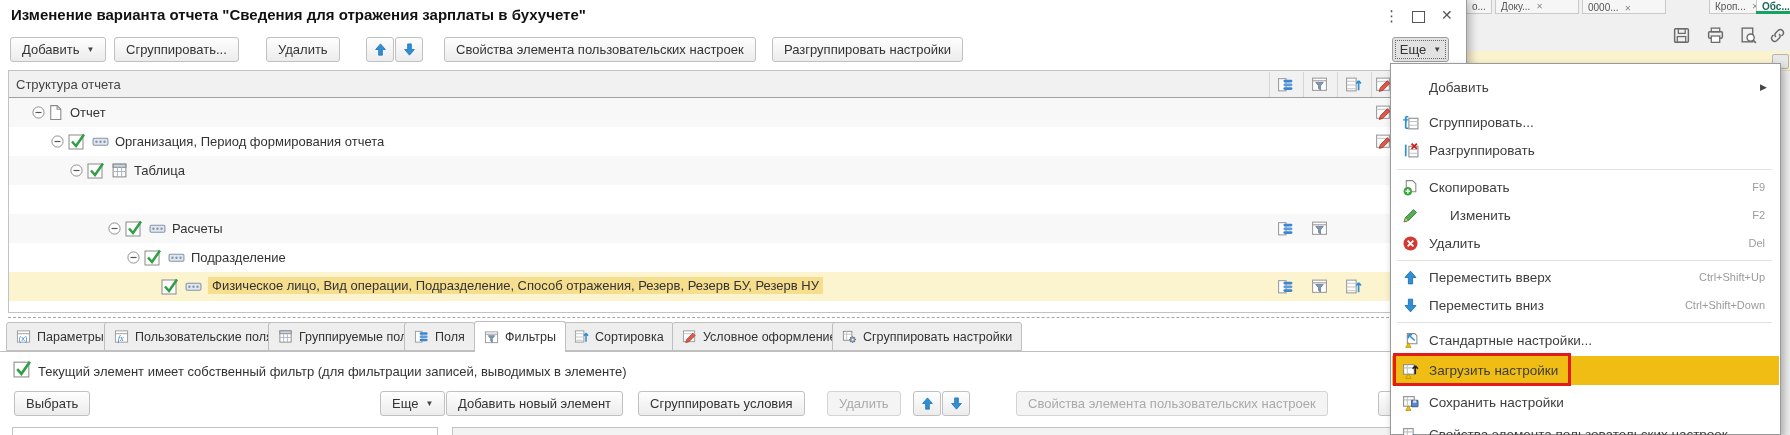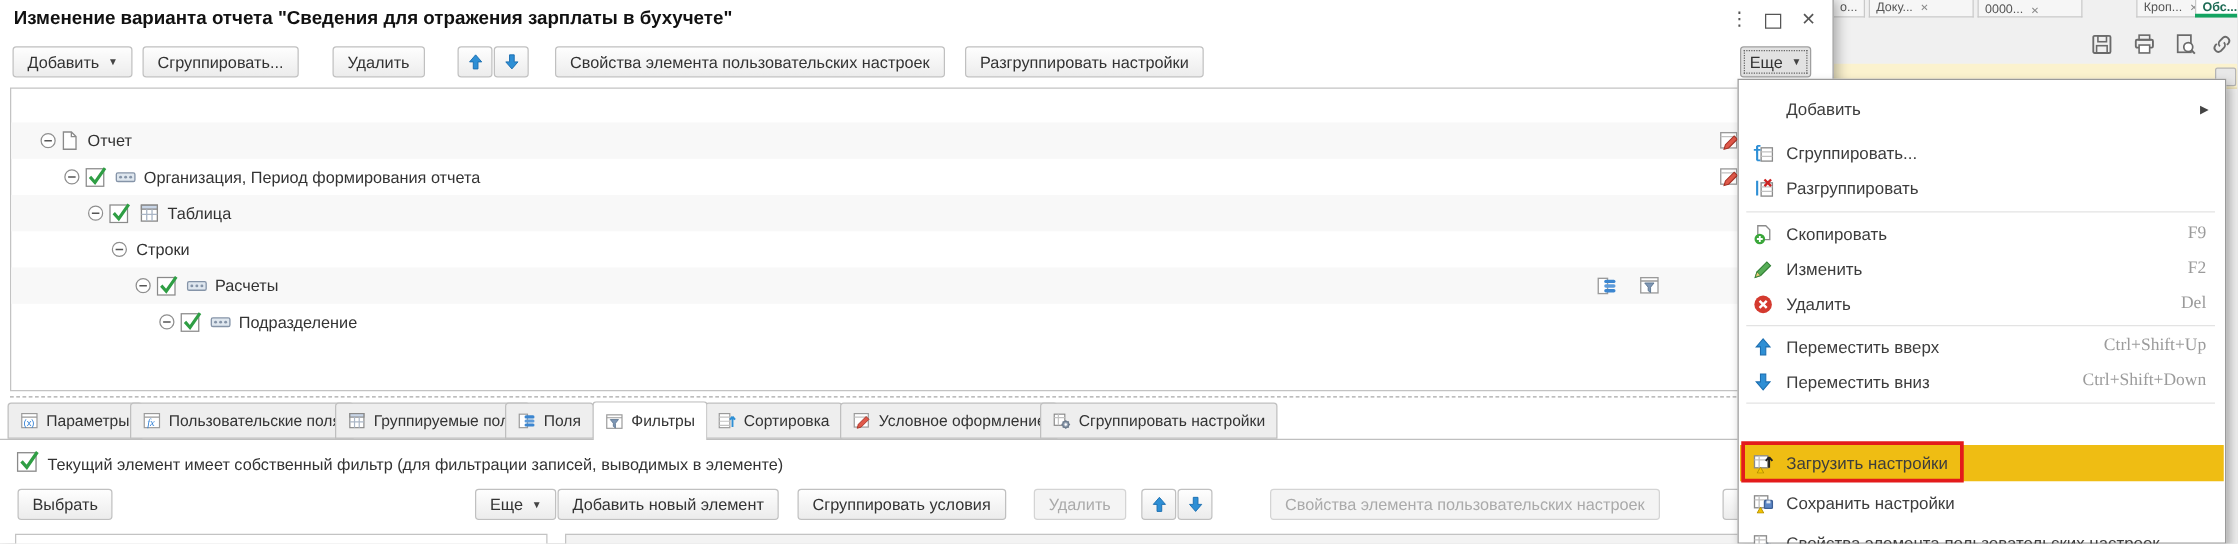--- a/index.html
+++ b/index.html
@@ -49,21 +49,21 @@
   .tab.active{background:#fff;top:321px;height:31px;border-bottom:none;z-index:4;align-items:center;}
   
   .chklbl{position:absolute;left:38px;top:364px;font-size:13px;color:#333;white-space:nowrap;}
   .panelbox{position:absolute;border:1px solid #c3c3c3;background:#fff;box-sizing:border-box;}
   
   .menu{position:absolute;left:1390px;top:63px;width:391px;height:372px;background:#fff;border:1px solid #9a9a9a;
         box-shadow:3px 4px 8px rgba(0,0,0,.3);z-index:50;box-sizing:border-box;}
   .mi{position:absolute;left:1px;width:387px;height:28px;display:flex;align-items:center;}
   .mi .mic{width:17px;height:17px;margin-left:10px;flex:none;}
   .mi .mil{margin-left:10px;font-size:13.5px;color:#3d3d3d;white-space:nowrap;}
-  .mi .mis{position:absolute;right:14px;font-size:14px;color:#9b9b9b;font-family:Liberation Serif, serif;}
+  .mi .mis{position:absolute;right:14px;font-size:11px;color:#9b9b9b;}
   .mi .sub{position:absolute;right:12px;font-size:9px;color:#444;}
   .mi.hl{background:#efbd13;}
   .msep{position:absolute;left:6px;width:375px;height:1px;background:#e3e3e3;}
   .redbox{position:absolute;left:2px;top:289px;width:178px;height:33px;border:3px solid #e31b1b;box-sizing:border-box;z-index:60;}
 </style>
 </head>
 <body>
 
 <svg width="0" height="0" style="position:absolute">
  <symbol id="s-doc" viewBox="0 0 16 16">
@@ -270,20 +270,39 @@
     </div>
     <div class="btn" style="left:772px;top:37px;">
       <span>Разгруппировать настройки</span>
     </div>
     <div class="btn more-top" style="left:1392px;top:37px;justify-content:center;">
       <span>Еще</span>
         <span class="caret">▼</span>
     </div>
 
     <div class="tree">
+      <div class="tree-head">
+        <span>Структура отчета</span>
+        <div class="colsep" style="left:1260px;"></div>
+        <div class="colsep" style="left:1294px;"></div>
+        <div class="colsep" style="left:1328px;"></div>
+        <div class="colsep" style="left:1362px;"></div>
+        <svg class="rico" style="left:1268px;top:5px;">
+            <use href="#s-fields"></use>
+          </svg>
+        <svg class="rico" style="left:1302px;top:5px;">
+            <use href="#s-filter"></use>
+          </svg>
+        <svg class="rico" style="left:1336px;top:5px;">
+            <use href="#s-sort"></use>
+          </svg>
+        <svg class="rico" style="left:1366px;top:5px;">
+            <use href="#s-cond"></use>
+          </svg>
+      </div>
 
       <div class="trow stripe" style="top:27px;">
         <svg class="exp" style="left:23px;">
             <use href="#s-exp"></use>
           </svg>
         <svg class="nico" style="left:38px;">
             <use href="#s-doc"></use>
           </svg>
         <span class="lbl" style="left:61px;">Отчет</span>
         <svg class="rico" style="left:1366px;">
@@ -313,26 +332,20 @@
           </svg>
         <svg class="cbx" style="left:78px;">
             <use href="#s-cbx"></use>
           </svg>
         <svg class="nico" style="left:102px;">
             <use href="#s-table"></use>
           </svg>
         <span class="lbl" style="left:125px;">Таблица</span>
       </div>
 
-      <div class="trow" style="top:114px;">
-        <svg class="exp" style="left:80px;">
-            <use href="#s-exp"></use>
-          </svg>
-        <span class="lbl" style="left:100px;">Строки</span>
-      </div>
 
       <div class="trow stripe" style="top:143px;">
         <svg class="exp" style="left:99px;">
             <use href="#s-exp"></use>
           </svg>
         <svg class="cbx" style="left:116px;">
             <use href="#s-cbx"></use>
           </svg>
         <svg class="nico" style="left:140px;">
             <use href="#s-grp"></use>
@@ -352,20 +365,38 @@
           </svg>
         <svg class="cbx" style="left:135px;">
             <use href="#s-cbx"></use>
           </svg>
         <svg class="nico" style="left:159px;">
             <use href="#s-grp"></use>
           </svg>
         <span class="lbl" style="left:182px;">Подразделение</span>
       </div>
 
+      <div class="trow sel" style="top:201px;">
+        <svg class="cbx" style="left:152px;">
+            <use href="#s-cbx"></use>
+          </svg>
+        <svg class="nico" style="left:176px;">
+            <use href="#s-grp"></use>
+          </svg>
+        <span class="lbl" style="left:199px;">Физическое лицо, Вид операции, Подразделение, Способ отражения, Резерв, Резерв БУ, Резерв НУ</span>
+        <svg class="rico" style="left:1268px;">
+            <use href="#s-fields"></use>
+          </svg>
+        <svg class="rico" style="left:1302px;">
+            <use href="#s-filter"></use>
+          </svg>
+        <svg class="rico" style="left:1336px;">
+            <use href="#s-sort"></use>
+          </svg>
+      </div>
     </div>
 
     <div class="splitter"></div>
     <div class="tabline"></div>
 
     <div class="tab" style="left:6px;">
       <svg class="ic" width="15" height="15">
           <use href="#s-params"></use>
         </svg>
       <span>Параметры</span>
@@ -472,21 +503,21 @@
       <span class="mil">Разгруппировать</span>
     </div>
     <div class="msep" style="top:105px;"></div>
     <div class="mi" style="top:109px;">
       <svg class="mic">
           <use href="#s-copy"></use>
         </svg>
       <span class="mil">Скопировать</span>
       <span class="mis">F9</span>
     </div>
-    <div class="mi" style="top:137px;">
+    <div class="mi" style="top:137px;gap:21px;">
       <svg class="mic">
           <use href="#s-edit"></use>
         </svg>
       <span class="mil">Изменить</span>
       <span class="mis">F2</span>
     </div>
     <div class="mi" style="top:165px;">
       <svg class="mic">
           <use href="#s-del"></use>
         </svg>
@@ -502,20 +533,26 @@
       <span class="mis">Ctrl+Shift+Up</span>
     </div>
     <div class="mi" style="top:227px;text-align:right;">
       <svg class="mic">
           <use href="#s-down"></use>
         </svg>
       <span class="mil">Переместить вниз</span>
       <span class="mis">Ctrl+Shift+Down</span>
     </div>
     <div class="msep" style="top:258px;"></div>
+    <div class="mi" style="top:262px;">
+      <svg class="mic">
+          <use href="#s-std"></use>
+        </svg>
+      <span class="mil">Стандартные настройки...</span>
+    </div>
     <div class="mi hl" style="top:292px;height:29px;">
       <svg class="mic">
           <use href="#s-load"></use>
         </svg>
       <span class="mil">Загрузить настройки</span>
     </div>
     <div class="mi" style="top:324px;">
       <svg class="mic">
           <use href="#s-savset"></use>
         </svg>

